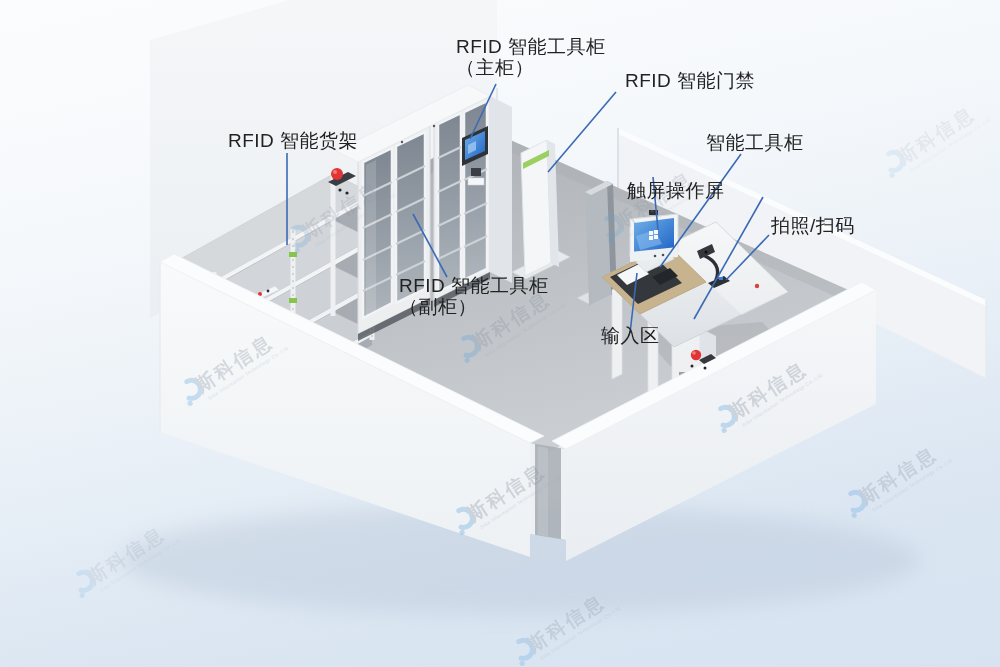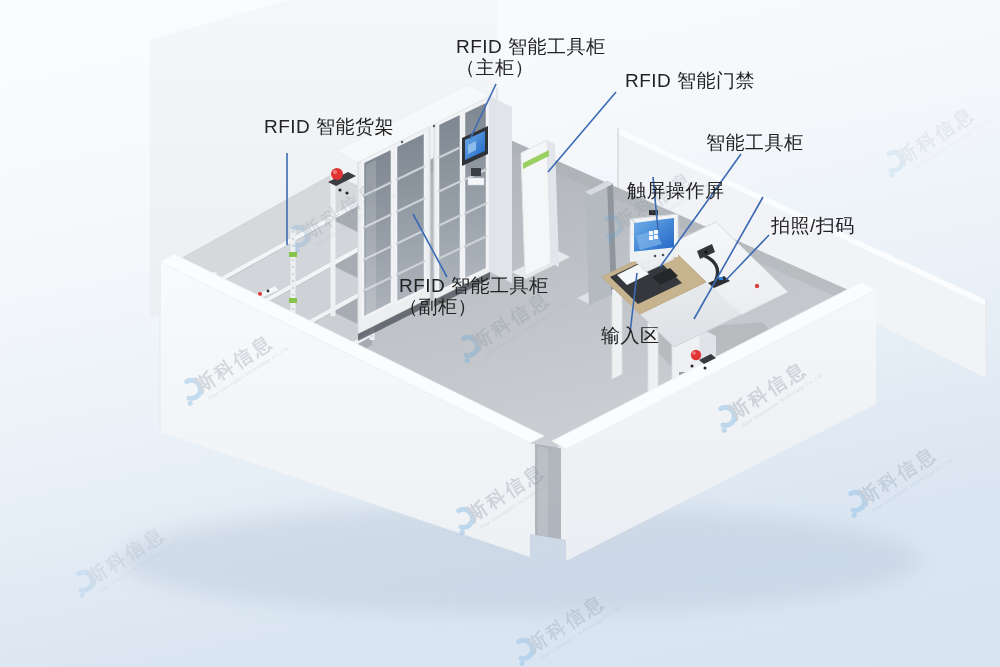--- a/index.html
+++ b/index.html
@@ -288,21 +288,21 @@
     <line class="leader" x1="616" y1="92" x2="548" y2="172"></line>
     <line class="leader" x1="741" y1="154" x2="660" y2="267"></line>
     <line class="leader" x1="653" y1="177" x2="658" y2="230"></line>
     <line class="leader" x1="763" y1="197" x2="694" y2="319"></line>
     <line class="leader" x1="769" y1="235" x2="726" y2="280"></line>
     <line class="leader" x1="447" y1="277" x2="413" y2="214"></line>
     <line class="leader" x1="630" y1="333" x2="637" y2="273"></line>
   </g>
 </svg>
 
-<div class="label" style="left:228px;top:116px;margin-left:36px;">RFID 智能货架</div>
+<div class="label" style="left:228px;top:130px;">RFID 智能货架</div>
 
 <div class="label" style="left:456px;top:36px;">
   <span>RFID 智能工具柜</span>
   <span class="l2">（主柜）</span>
 </div>
 
 <div class="label" style="left:617px;top:70px;margin-left:8px;">RFID 智能门禁</div>
 
 <div class="label" style="left:706px;top:132px;">智能工具柜</div>
 

